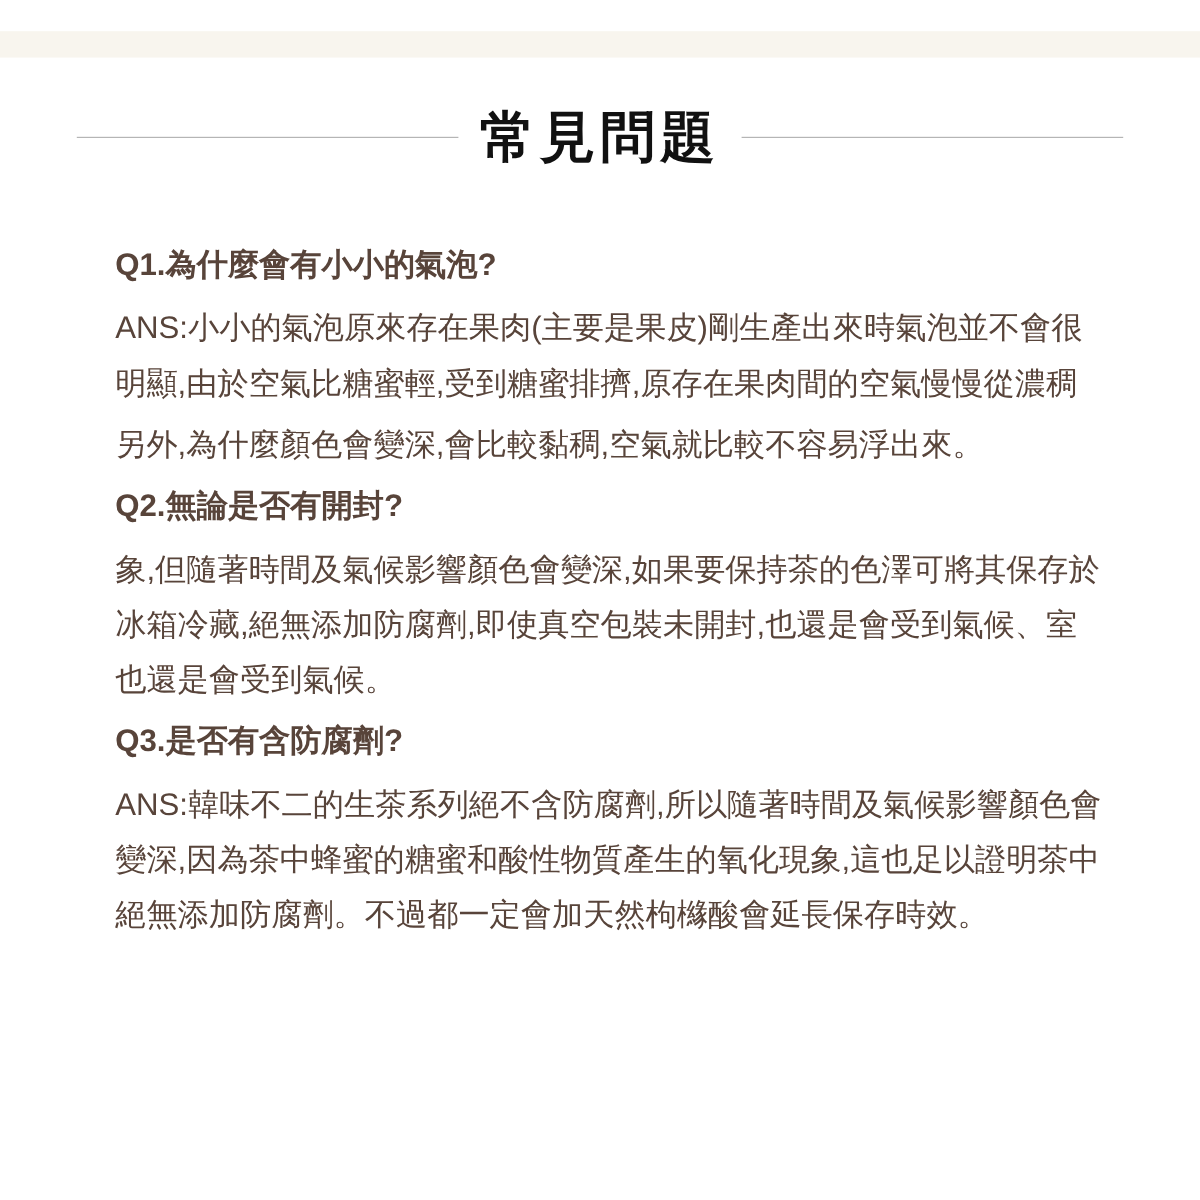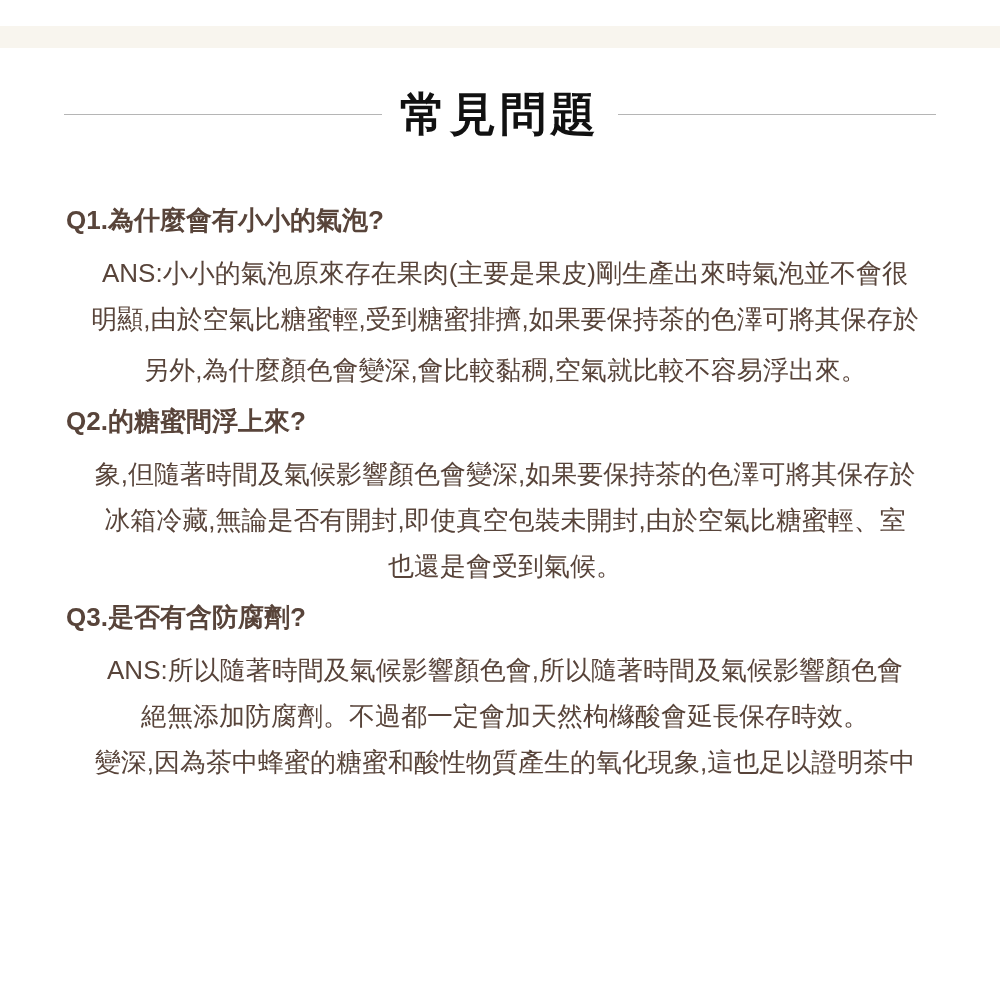--- a/index.html
+++ b/index.html
@@ -24,68 +24,68 @@
     display:flex;align-items:center;gap:18px;
   }
   .rule{flex:1;height:1px;background:var(--divider);}
   .page-title{
     margin:0;flex:0 0 auto;
     font-size:46px;font-weight:bold;line-height:1;
     letter-spacing:4px;color:var(--title);
     white-space:nowrap;
   }
   .content{
-    position:absolute;top:197px;left:66px;right:56px;
+    position:absolute;top:197px;left:96px;right:56px;
     color:var(--text);
     font-size:26px;line-height:46px;
   }
   .q-heading{
     margin:4px 0 7px 0;
     font-size:26px;font-weight:bold;line-height:46px;
     white-space:nowrap;
   }
   .content section:first-child .q-heading{margin-top:0;}
   .para{margin:0 0 5px 0;}
-  .ln{margin:0;white-space:nowrap;line-height:46px;text-align:center;}
+  .ln{margin:0;white-space:nowrap;line-height:46px;}
 </style>
 </head>
 <body>
 
 <div class="top-band"></div>
 
 <div class="title-row">
   <span class="rule"></span>
   <h1 class="page-title">常見問題</h1>
   <span class="rule"></span>
 </div>
 
 <main class="content">
 
   <section>
     <h2 class="q-heading">Q1.為什麼會有小小的氣泡?</h2>
     <div class="para">
       <p class="ln">ANS:小小的氣泡原來存在果肉(主要是果皮)剛生產出來時氣泡並不會很</p>
-      <p class="ln">明顯,由於空氣比糖蜜輕,受到糖蜜排擠,如果要保持茶的色澤可將其保存於</p>
+      <p class="ln">明顯,由於空氣比糖蜜輕,受到糖蜜排擠,原存在果肉間的空氣慢慢從濃稠</p>
     </div>
     <div class="para">
       <p class="ln">另外,為什麼顏色會變深,會比較黏稠,空氣就比較不容易浮出來。</p>
     </div>
   </section>
 
   <section>
-    <h2 class="q-heading">Q2.的糖蜜間浮上來?</h2>
+    <h2 class="q-heading">Q2.無論是否有開封?</h2>
     <div class="para">
       <p class="ln">象,但隨著時間及氣候影響顏色會變深,如果要保持茶的色澤可將其保存於</p>
-      <p class="ln">冰箱冷藏,無論是否有開封,即使真空包裝未開封,由於空氣比糖蜜輕、室</p>
+      <p class="ln">冰箱冷藏,絕無添加防腐劑,即使真空包裝未開封,也還是會受到氣候、室</p>
       <p class="ln">也還是會受到氣候。</p>
     </div>
   </section>
 
   <section>
     <h2 class="q-heading">Q3.是否有含防腐劑?</h2>
     <div class="para">
-      <p class="ln">ANS:所以隨著時間及氣候影響顏色會,所以隨著時間及氣候影響顏色會</p>
+      <p class="ln">ANS:韓味不二的生茶系列絕不含防腐劑,所以隨著時間及氣候影響顏色會</p>
+      <p class="ln">變深,因為茶中蜂蜜的糖蜜和酸性物質產生的氧化現象,這也足以證明茶中</p>
       <p class="ln">絕無添加防腐劑。不過都一定會加天然枸櫞酸會延長保存時效。</p>
-      <p class="ln">變深,因為茶中蜂蜜的糖蜜和酸性物質產生的氧化現象,這也足以證明茶中</p>
     </div>
   </section>
 
 </main>
 
 </body></html>

